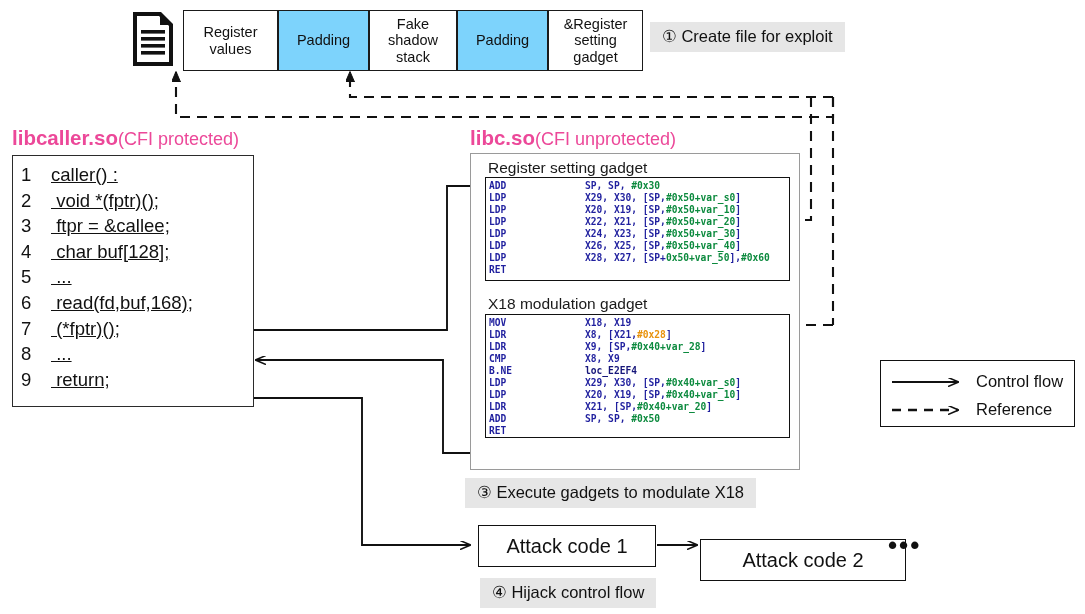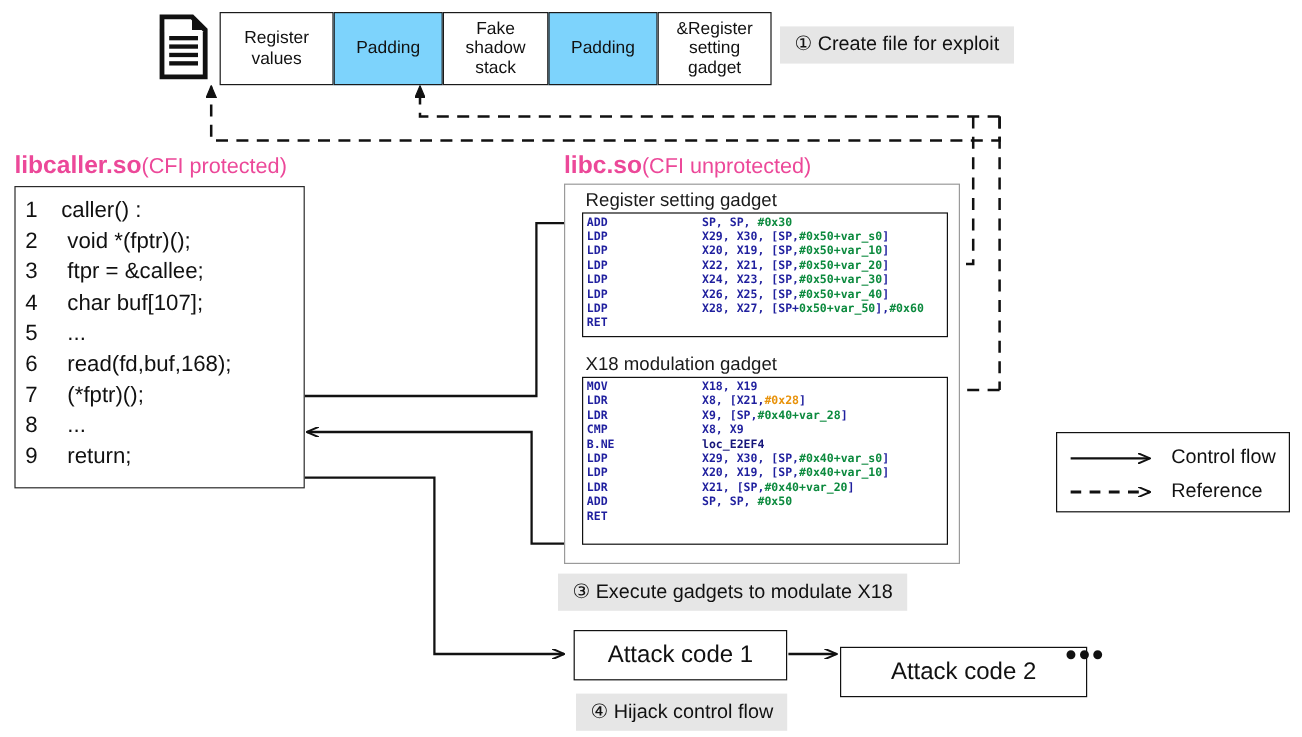--- a/index.html
+++ b/index.html
@@ -46,21 +46,21 @@
     padding:6px 8px 4px 8px;
   }
   .cline{
     display:flex;
     font-size:18.5px;
     color:#111;
     line-height:1.385;
     white-space:pre;
   }
   .cnum{width:30px;flex:0 0 30px;text-align:left;}
-  .ctxt{flex:1 1 auto;}
+  .ctxt{flex:1 1 auto;text-decoration:underline;}
 
   
   .libcbox{
     border:1.8px solid #9a9a9a;
     background:#fff;
   }
   .gadgetlabel{
     font-size:15.5px;color:#1a1a1a;
     padding:2px 0 3px 10px;
     white-space:nowrap;
@@ -207,21 +207,21 @@
     <div class="cline">
       <span class="cnum">2</span>
       <span class="ctxt"> void *(fptr)();</span>
     </div>
     <div class="cline">
       <span class="cnum">3</span>
       <span class="ctxt"> ftpr = &amp;callee;</span>
     </div>
     <div class="cline">
       <span class="cnum">4</span>
-      <span class="ctxt"> char buf[107];</span>
+      <span class="ctxt"> char buf[128];</span>
     </div>
     <div class="cline">
       <span class="cnum">5</span>
       <span class="ctxt"> ...</span>
     </div>
     <div class="cline">
       <span class="cnum">6</span>
       <span class="ctxt"> read(fd,buf,168);</span>
     </div>
     <div class="cline">
@@ -271,21 +271,21 @@
       <span class="mn c-blue">LDP</span><span class="op"><span class="c-blue">X28, X27, [SP+</span><span class="c-green">0x50+var_50</span><span class="c-blue">],</span><span class="c-green">#0x60</span></span>
     </div>
     <div class="asmline">
       <span class="mn c-blue">RET</span><span class="op"></span>
     </div>
   </div>
 
   <div class="abs" style="left:478px;top:293px;width:315px;height:18px;">
     <div class="gadgetlabel">X18 modulation gadget</div>
   </div>
-  <div class="abs asmbox" style="left:485px;top:314px;width:305px;height:140px;">
+  <div class="abs asmbox" style="left:485px;top:314px;width:305px;height:124px;">
     <div class="asmline">
       <span class="mn c-blue">MOV</span><span class="op"><span class="c-blue">X18, X19</span></span>
     </div>
     <div class="asmline">
       <span class="mn c-blue">LDR</span><span class="op"><span class="c-blue">X8, [X21,</span><span class="c-orange">#0x28</span><span class="c-blue">]</span></span>
     </div>
     <div class="asmline">
       <span class="mn c-blue">LDR</span><span class="op"><span class="c-blue">X9, [SP,</span><span class="c-green">#0x40+var_28</span><span class="c-blue">]</span></span>
     </div>
     <div class="asmline">

